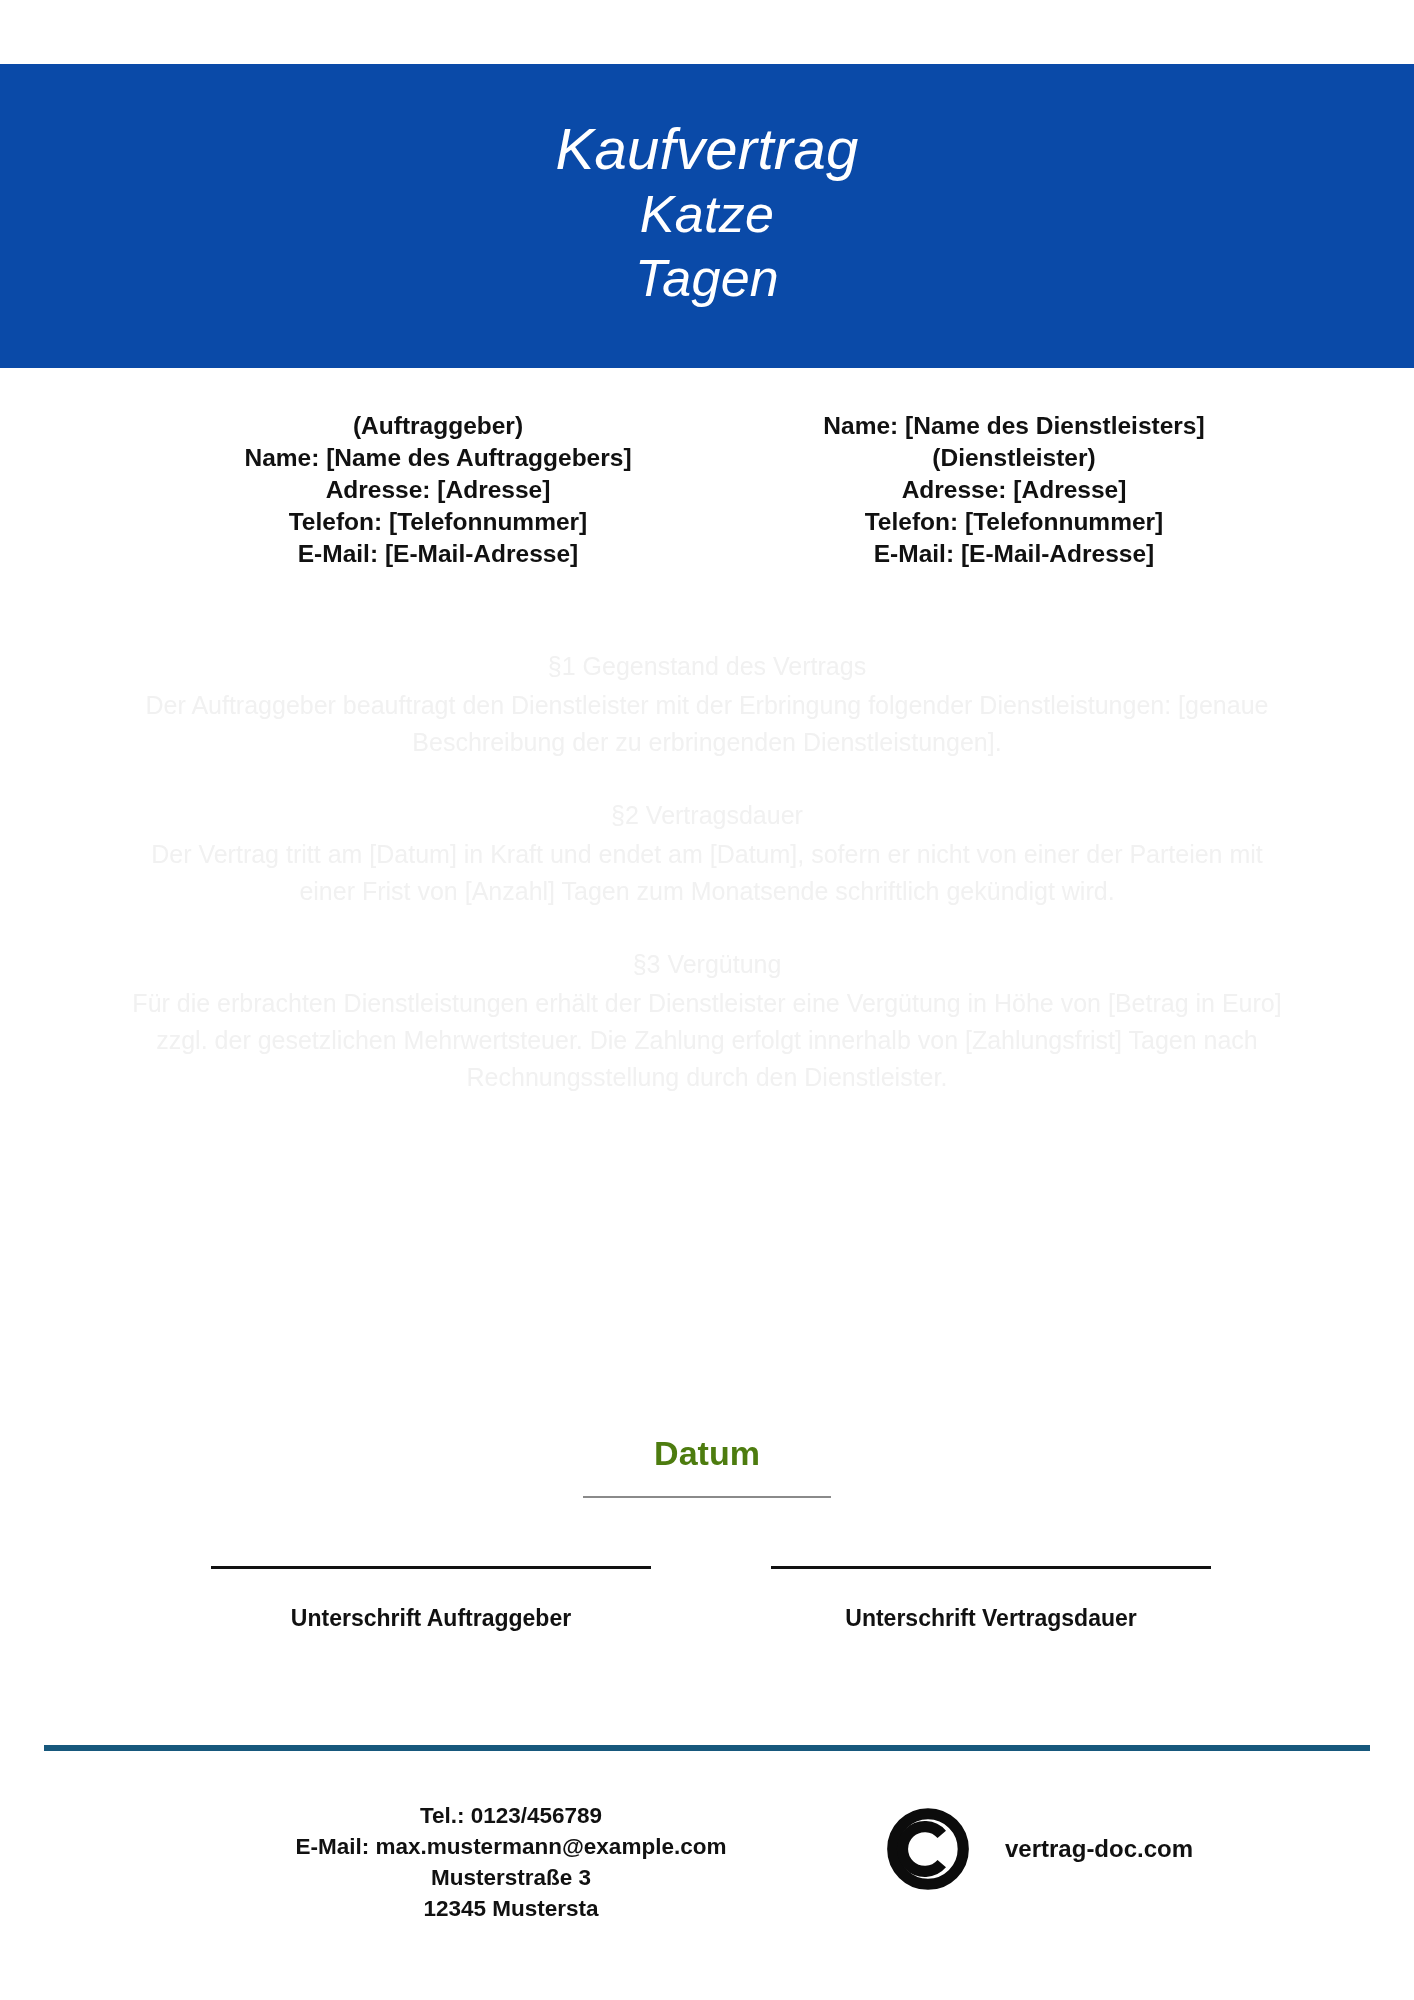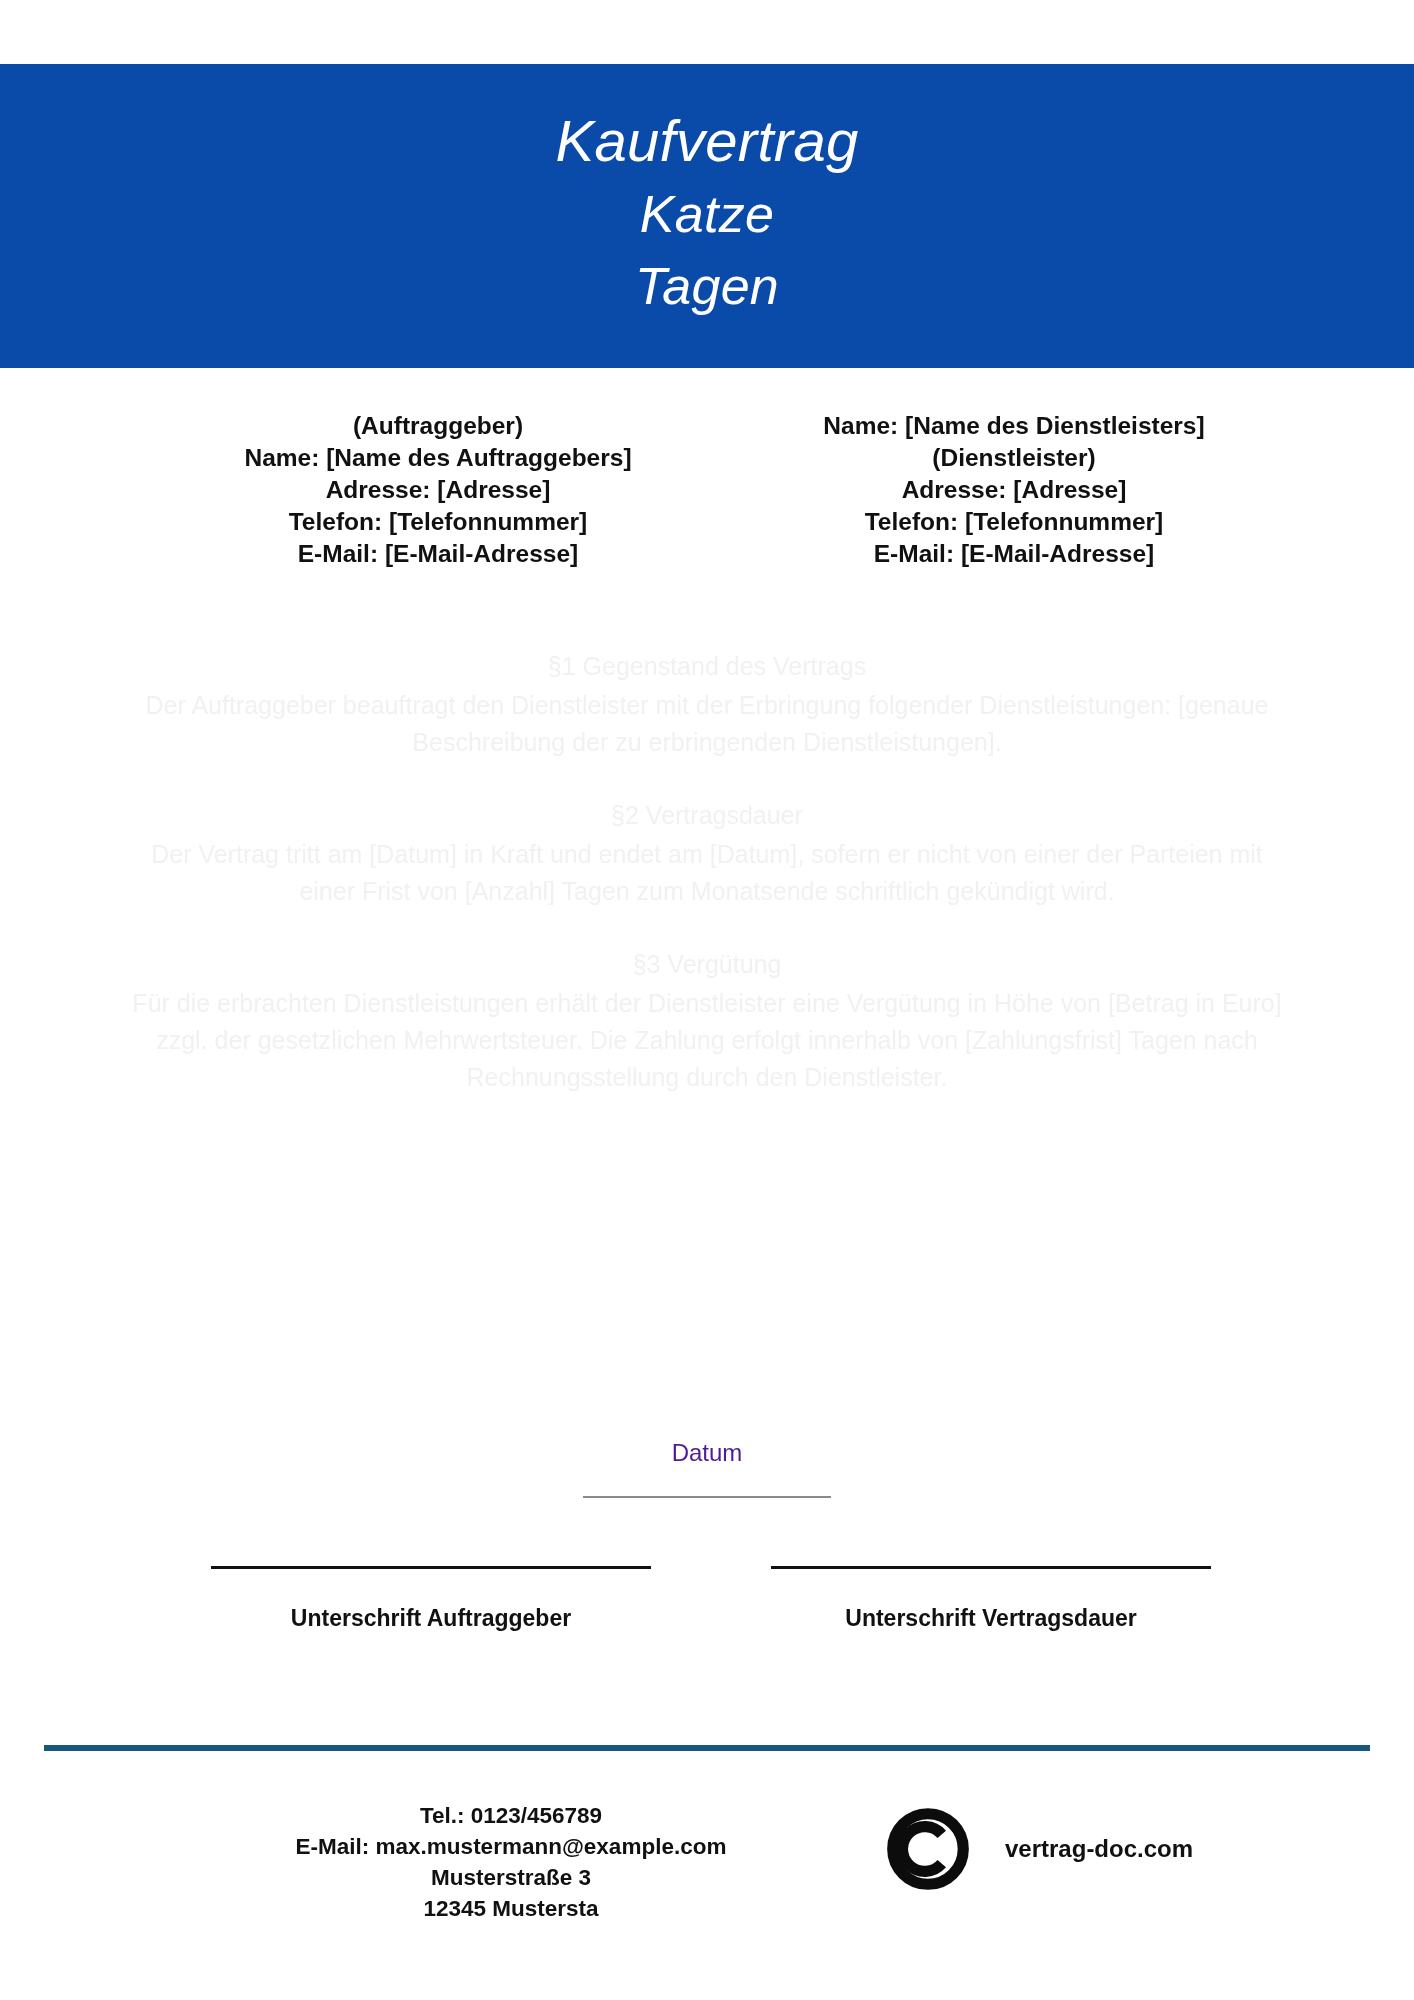--- a/index.html
+++ b/index.html
@@ -30,21 +30,20 @@
     left: 0;
     width: 1414px;
     height: 304px;
     background: #0a4aa8;
     display: flex;
     flex-direction: column;
     align-items: center;
     justify-content: center;
     box-sizing: border-box;
     padding-bottom: 6px;
-    gap: 8px;
   }
   .header-title-line {
     color: #ffffff;
     font-style: italic;
     font-weight: 400;
     font-size: 58px;
     line-height: 66px;
     letter-spacing: 0.3px;
     text-align: center;
     white-space: nowrap;
@@ -106,24 +105,24 @@
   
   .datum-block {
     position: absolute;
     top: 1437px;
     left: 0;
     width: 1414px;
     text-align: center;
   }
   .datum-label {
     display: inline-block;
-    color: #4c1d95;
-    font-size: 24px;
+    color: #4d7c0f;
+    font-size: 34px;
     line-height: 32px;
-    font-weight: 400;
+    font-weight: 700;
   }
   .datum-rule {
     position: absolute;
     top: 1496px;
     left: 583px;
     width: 248px;
     height: 0;
     border-top: 2px solid #8a8a8a;
   }
 

